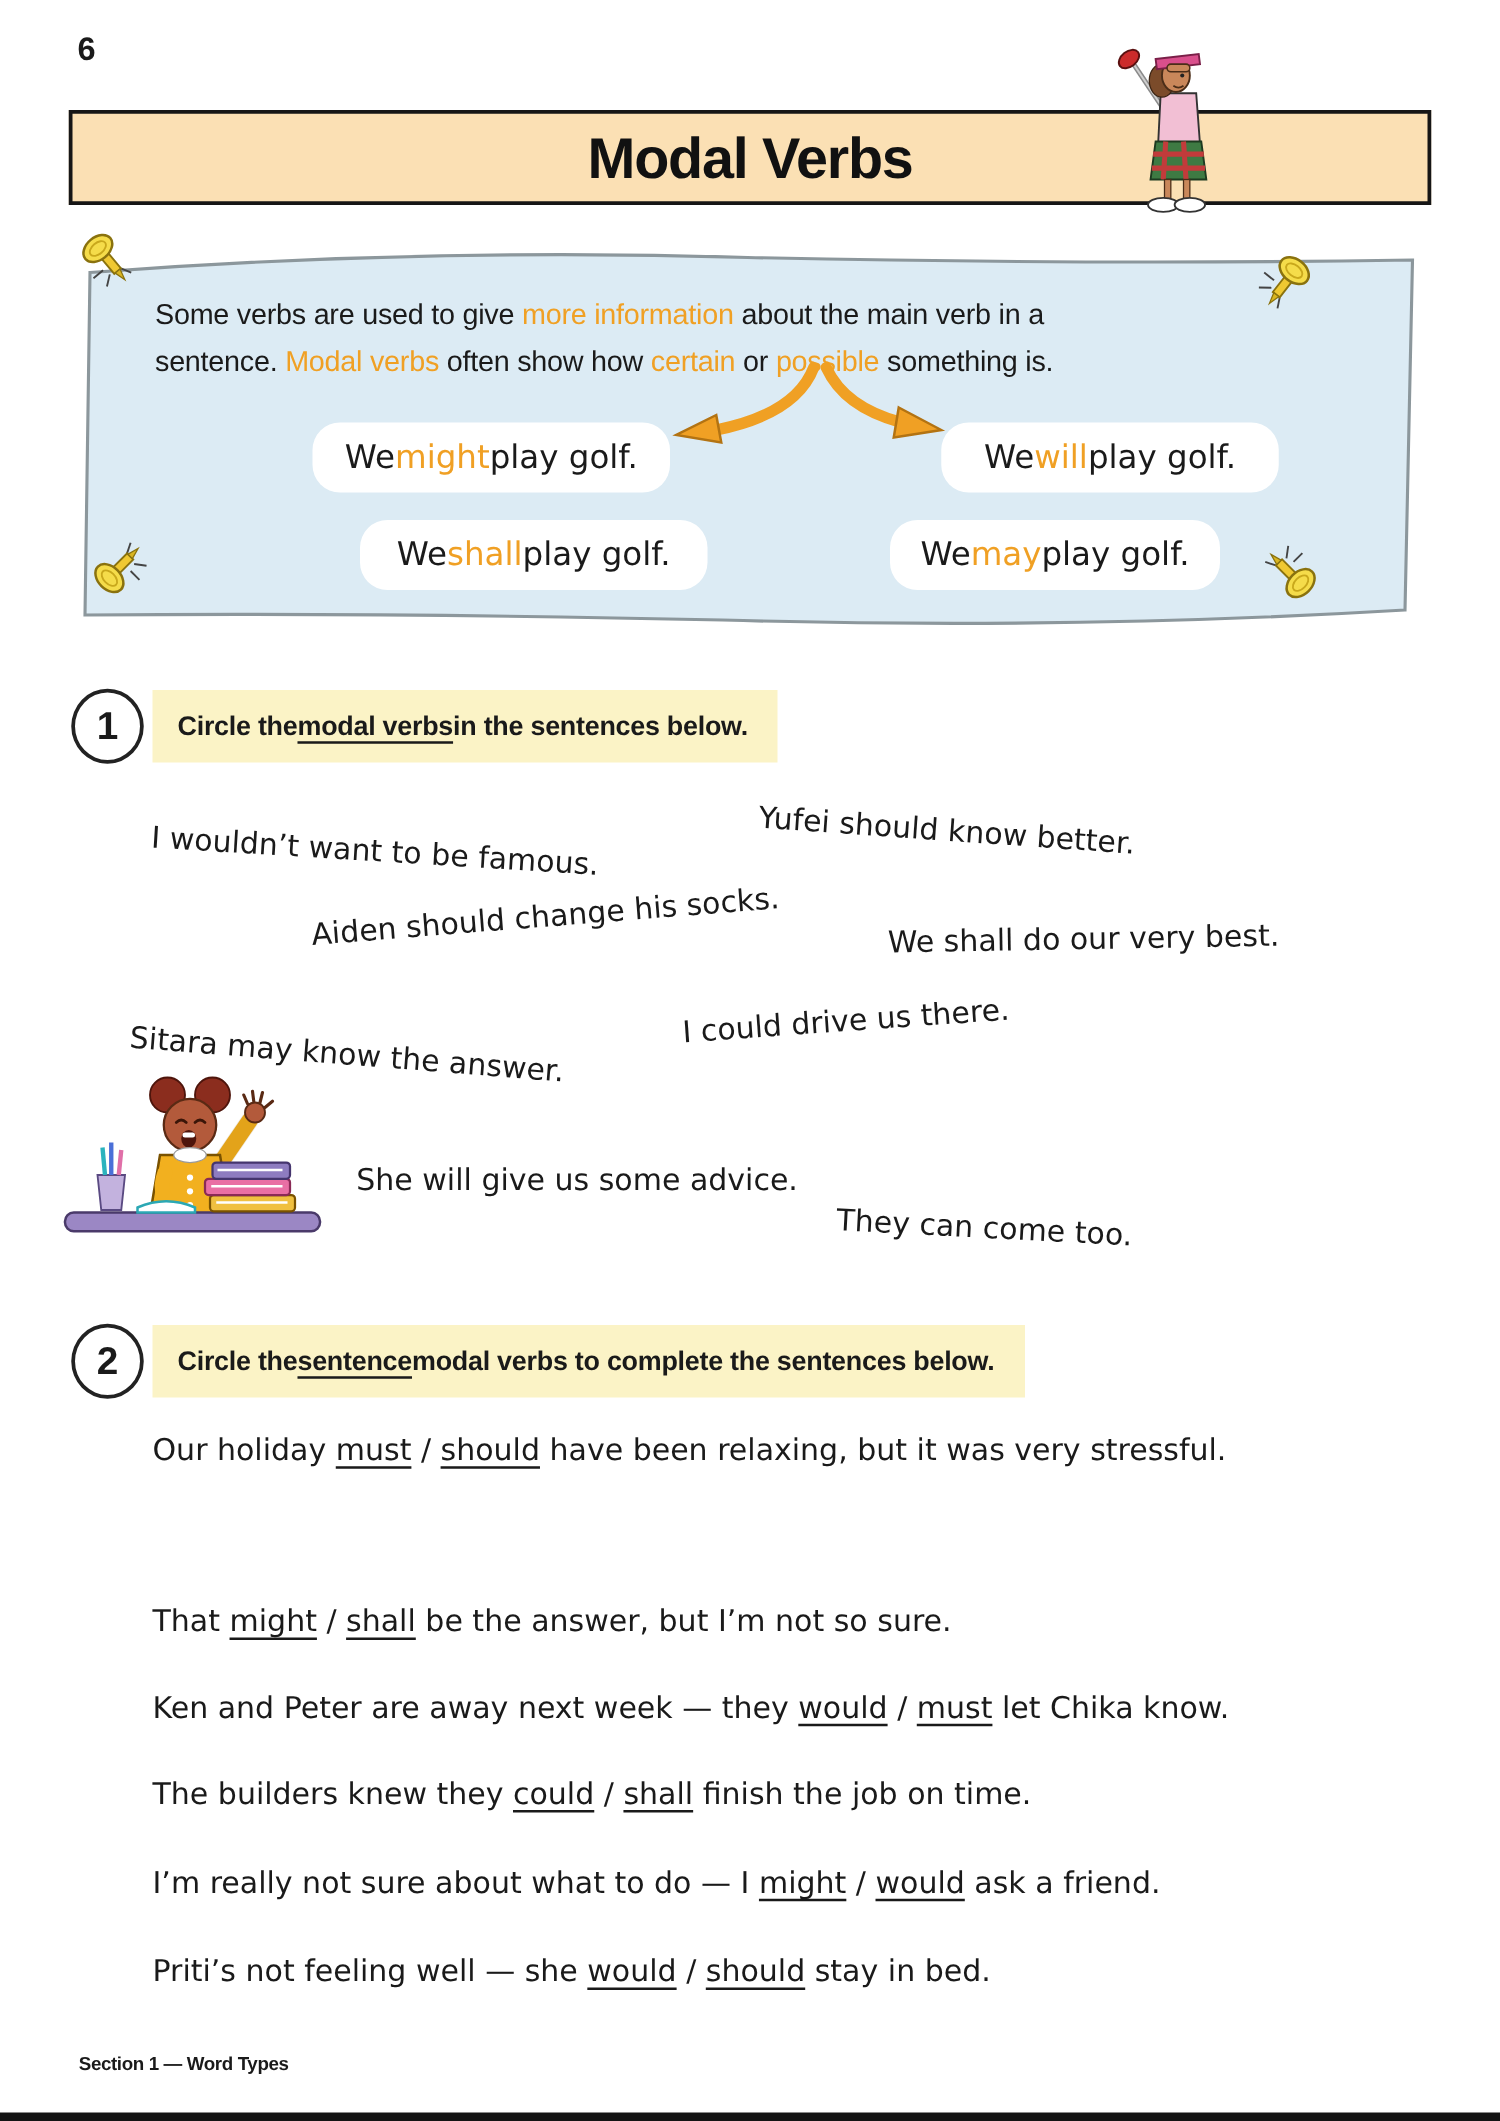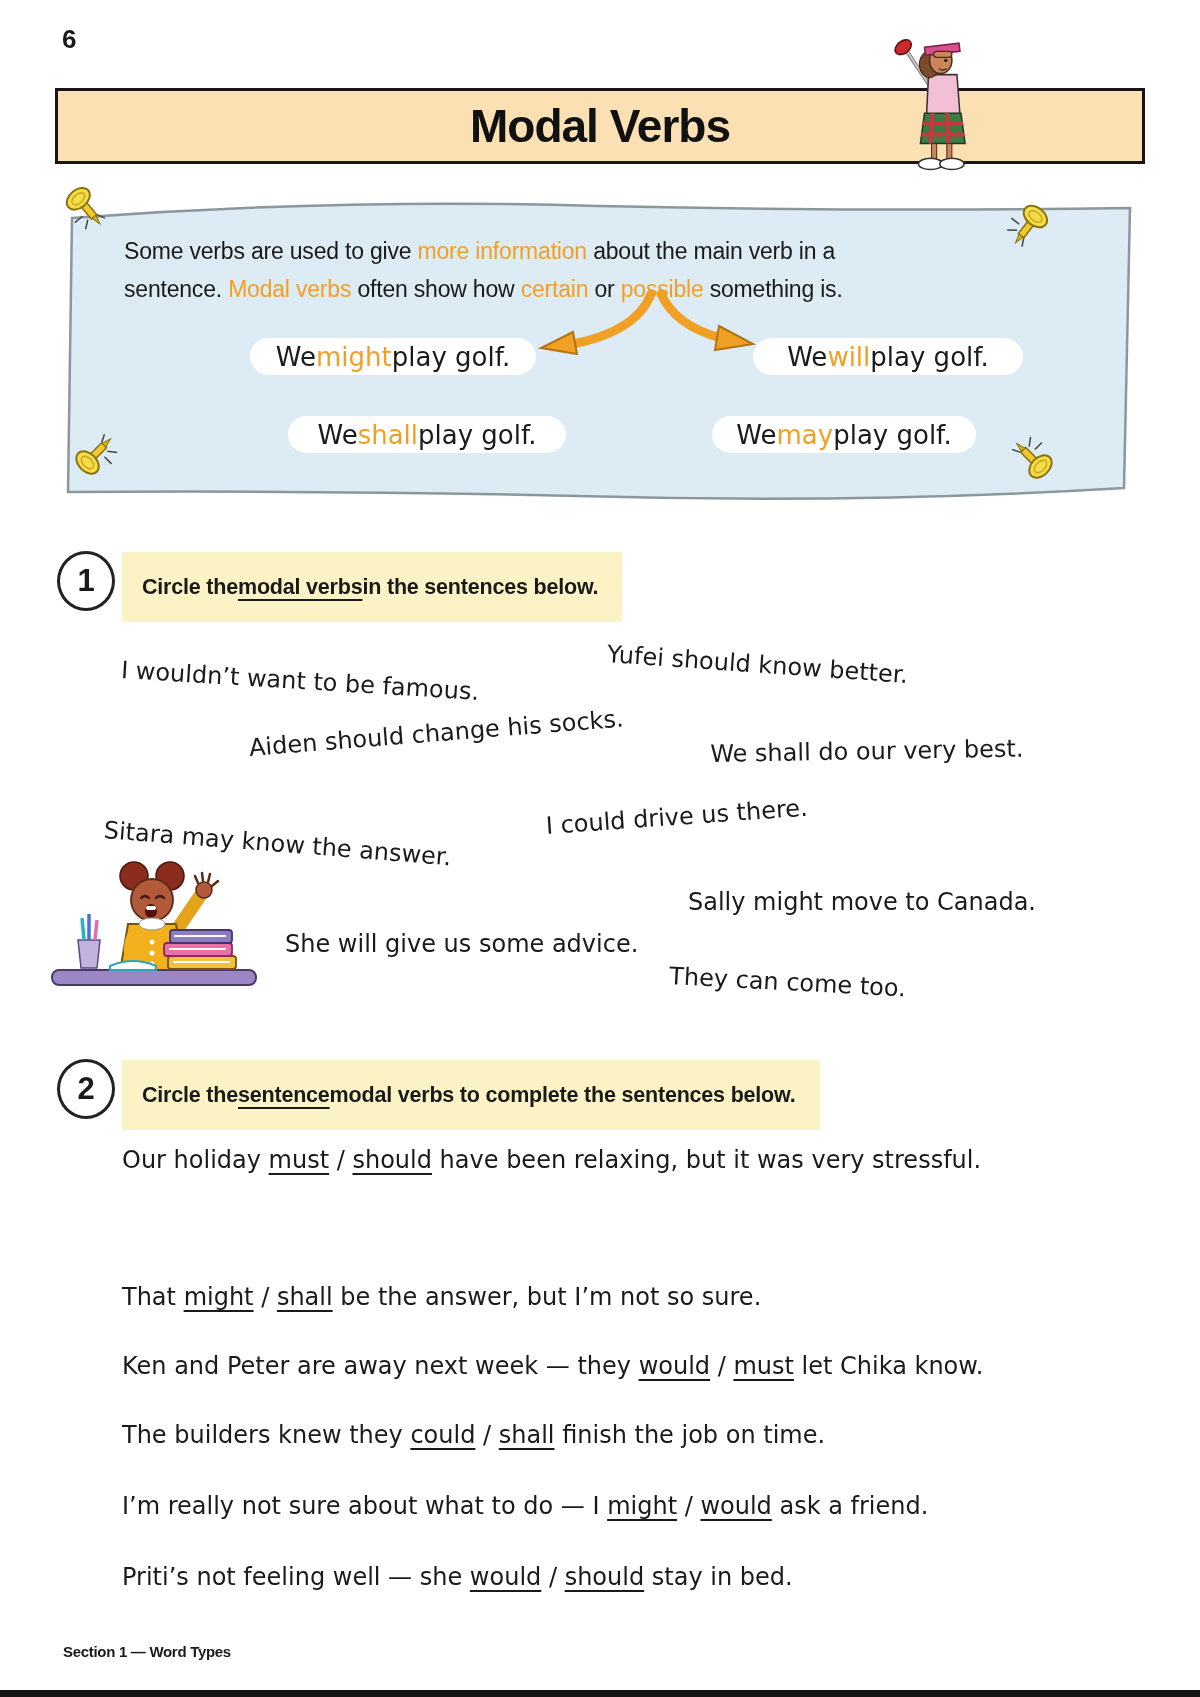--- a/index.html
+++ b/index.html
@@ -36,21 +36,21 @@
   .note-line{
     position:absolute;left:66px;font-family:"Liberation Sans",sans-serif;font-weight:normal;
     font-size:23px;letter-spacing:-0.2px;white-space:nowrap;
   }
   .note-line.l1{top:46px;}
   .note-line.l2{top:84px;}
   .seg-orange{color:var(--highlight-orange,#F0A024);}
   .seg-underline{text-decoration:underline;text-underline-offset:5px;text-decoration-thickness:2px;}
 
   .pill{
-    position:absolute;height:37px;background:var(--pill-bg,#fff);border-radius:22px;
+    position:absolute;height:56px;background:var(--pill-bg,#fff);border-radius:22px;
     display:flex;align-items:center;justify-content:center;font-size:26px;white-space:nowrap;
   }
   .pill.p1{left:192px;top:146px;width:286px;}
   .pill.p2{left:695px;top:146px;width:270px;}
   .pill.p3{left:230px;top:224px;width:278px;}
   .pill.p4{left:654px;top:224px;width:264px;}
 
   .arrows{position:absolute;left:475px;top:98px;width:224px;height:72px;}
 
   .pin{position:absolute;width:44px;height:48px;}
@@ -61,21 +61,21 @@
 
   
   .qcircle{
     width:58px;height:60px;border:3px solid #222;border-radius:50%;
     display:flex;align-items:center;justify-content:center;
     font-family:"Liberation Sans",sans-serif;font-weight:bold;font-size:31px;background:#fff;
   }
   .qc1{left:57px;top:551px;}
   .qc2{left:57px;top:1059px;}
   .qbox{
-    background:var(--instruction-bg,#FBF3C6);height:70px;display:flex;align-items:center;
+    background:var(--instruction-bg,#FBF3C6);height:58px;display:flex;align-items:center;
     padding:0 24px 0 20px;font-family:"Liberation Sans",sans-serif;font-weight:bold;
     font-size:21.5px;letter-spacing:-0.2px;white-space:nowrap;
   }
   .qb1{left:122px;top:552px;}
   .qb2{left:122px;top:1060px;}
 
   
   .q1s{position:absolute;font-size:24px;white-space:nowrap;transform-origin:left top;}
   .s0{left:122px;top:656px;transform:rotate(3.5deg);}
   .s1{left:608px;top:640px;transform:rotate(4deg);}
@@ -207,21 +207,20 @@
       <span class="seg-underline">modal verbs</span>
       <span> in the sentences below.</span>
     </div>
 
   <div class="q1s s0">I wouldn’t want to be famous.</div>
   <div class="q1s s1">Yufei should know better.</div>
   <div class="q1s s2">Aiden should change his socks.</div>
   <div class="q1s s3">We shall do our very best.</div>
   <div class="q1s s4">Sitara may know the answer.</div>
   <div class="q1s s5">I could drive us there.</div>
-  <div class="q1s s6">Sally might move to Canada.</div>
   <div class="q1s s7">She will give us some advice.</div>
   <div class="q1s s8">They can come too.</div>
 
   <div class="abs student">
     <svg viewBox="0 0 232 160" width="232" height="160">
 
       <path d="M126 84 L152 46" stroke="#F2B01F" stroke-width="13" stroke-linecap="round"></path>
       <path d="M126 84 L152 46" stroke="#8a5c00" stroke-width="14" stroke-linecap="round" fill="none" opacity="0.15"></path>
       <circle cx="156" cy="40" r="8" fill="#B35A3B" stroke="#5a2a14" stroke-width="1.5"></circle>
       <path d="M150 33 L147 26 M155 31 L154 23 M160 32 L162 24 M164 36 L170 31" stroke="#5a2a14" stroke-width="2.5" stroke-linecap="round"></path>

